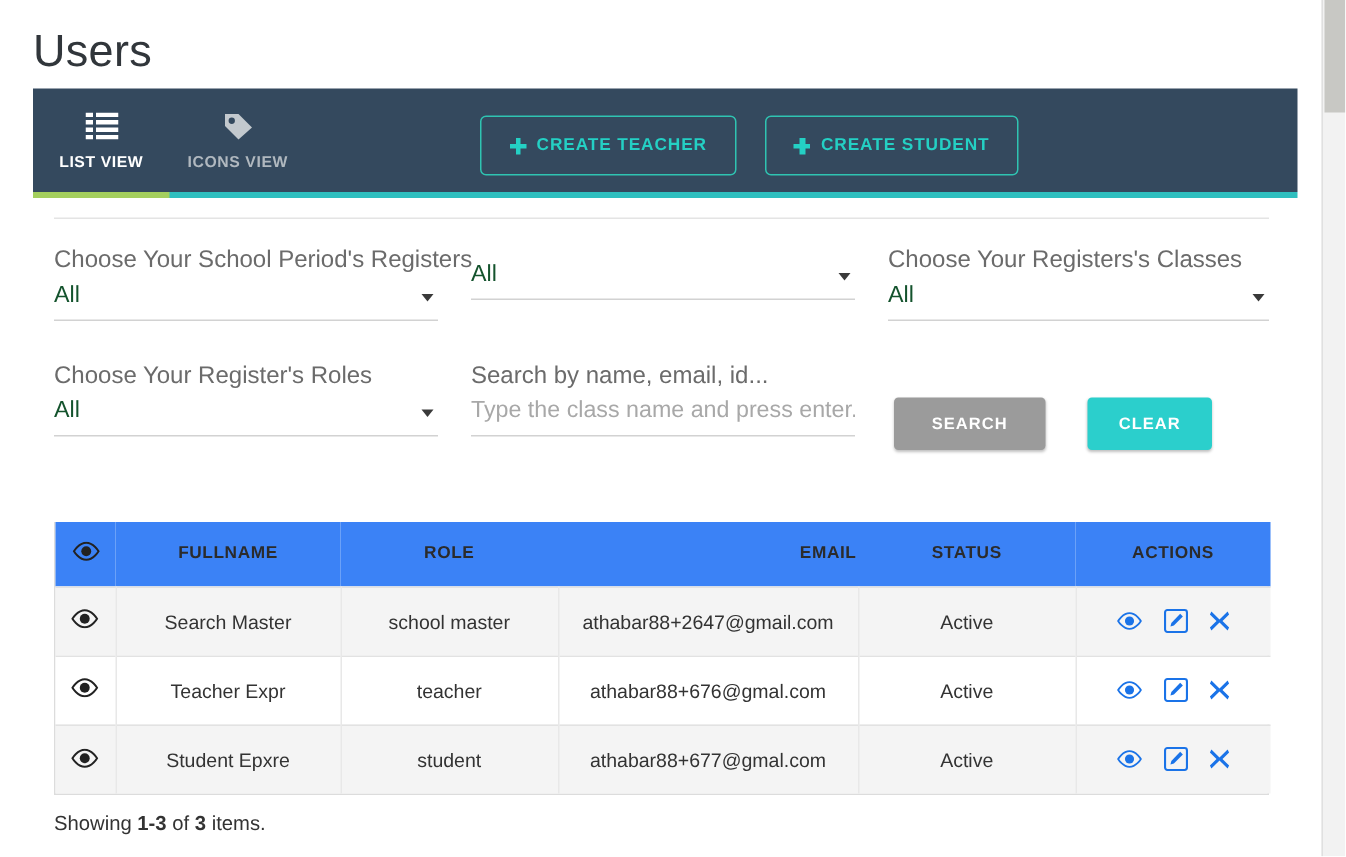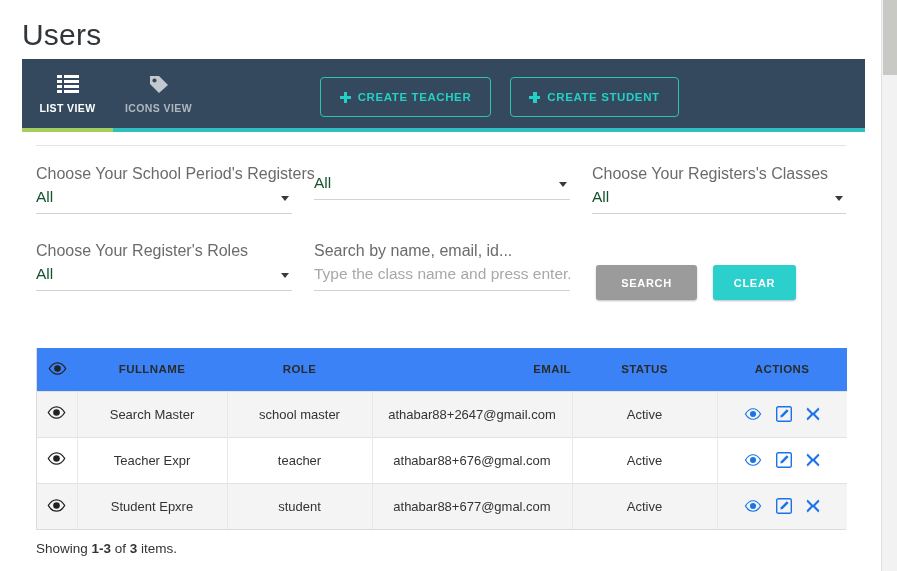--- a/index.html
+++ b/index.html
@@ -179,21 +179,21 @@
   #f-level   { left: 314px; top: 167px; width: 256px; }
   #f-classes { left: 592px; top: 167px; width: 254px; }
   #f-roles   { left: 36px;  top: 244px; width: 256px; }
   #f-search  { left: 314px; top: 244px; width: 256px; }
 
   
   .action-btns {
     position: absolute;
     left: 596px; top: 265px;
     display: flex;
-    gap: 16px;
+    gap: 28px;
   }
   .btn-solid {
     height: 35px;
     border: none;
     border-radius: 3px;
     color: #ffffff;
     font-size: 11px;
     font-weight: bold;
     letter-spacing: 0.7px;
     font-family: "Liberation Sans", sans-serif;

